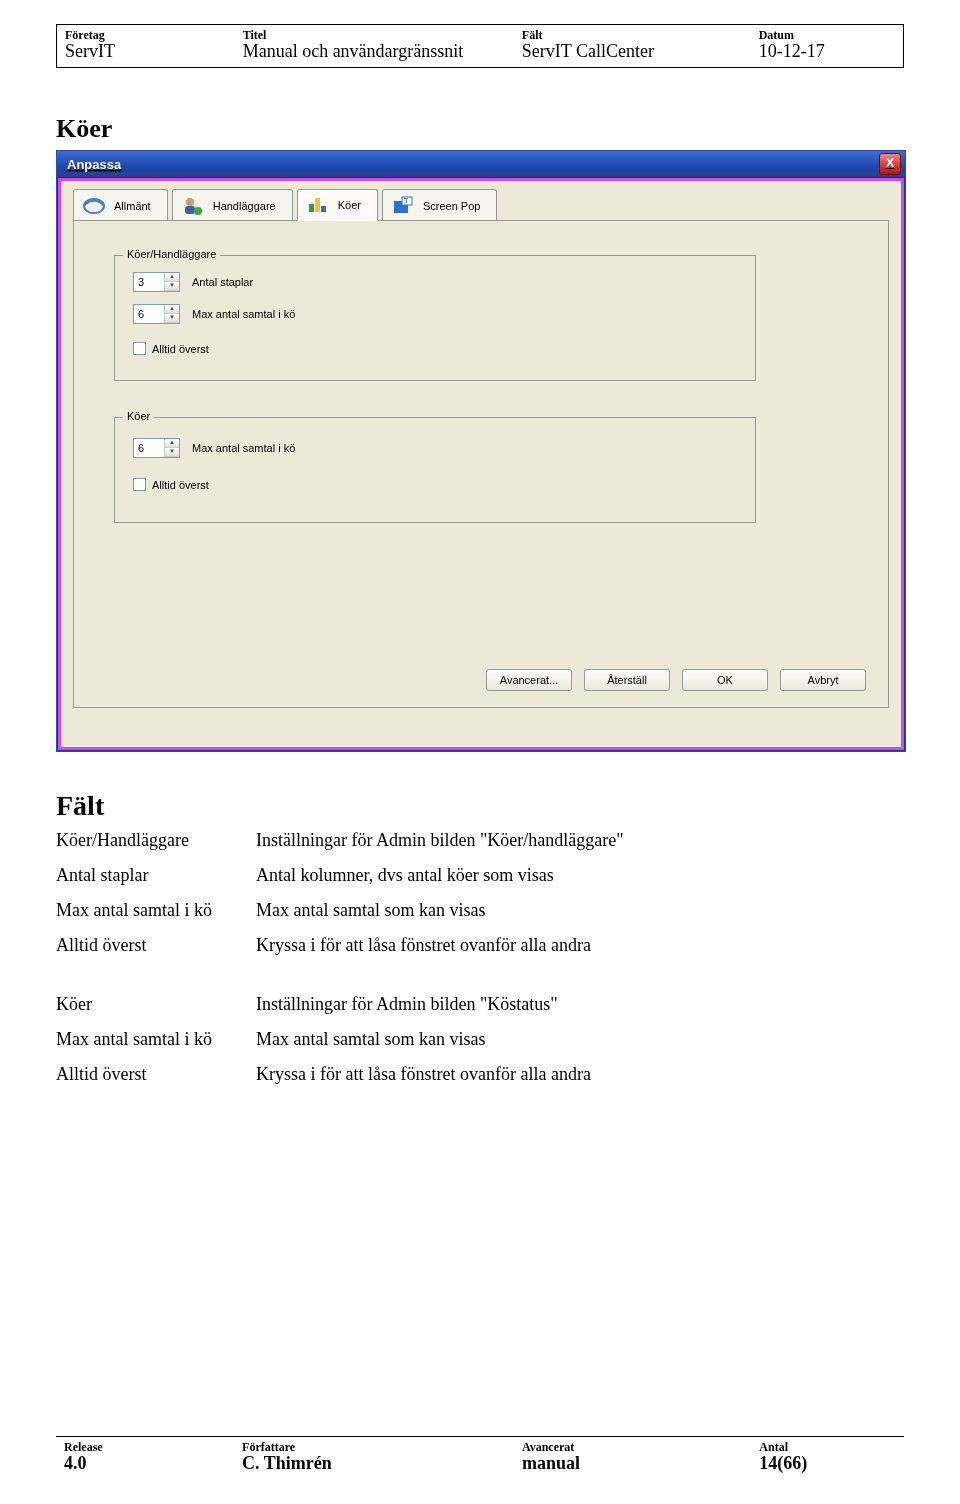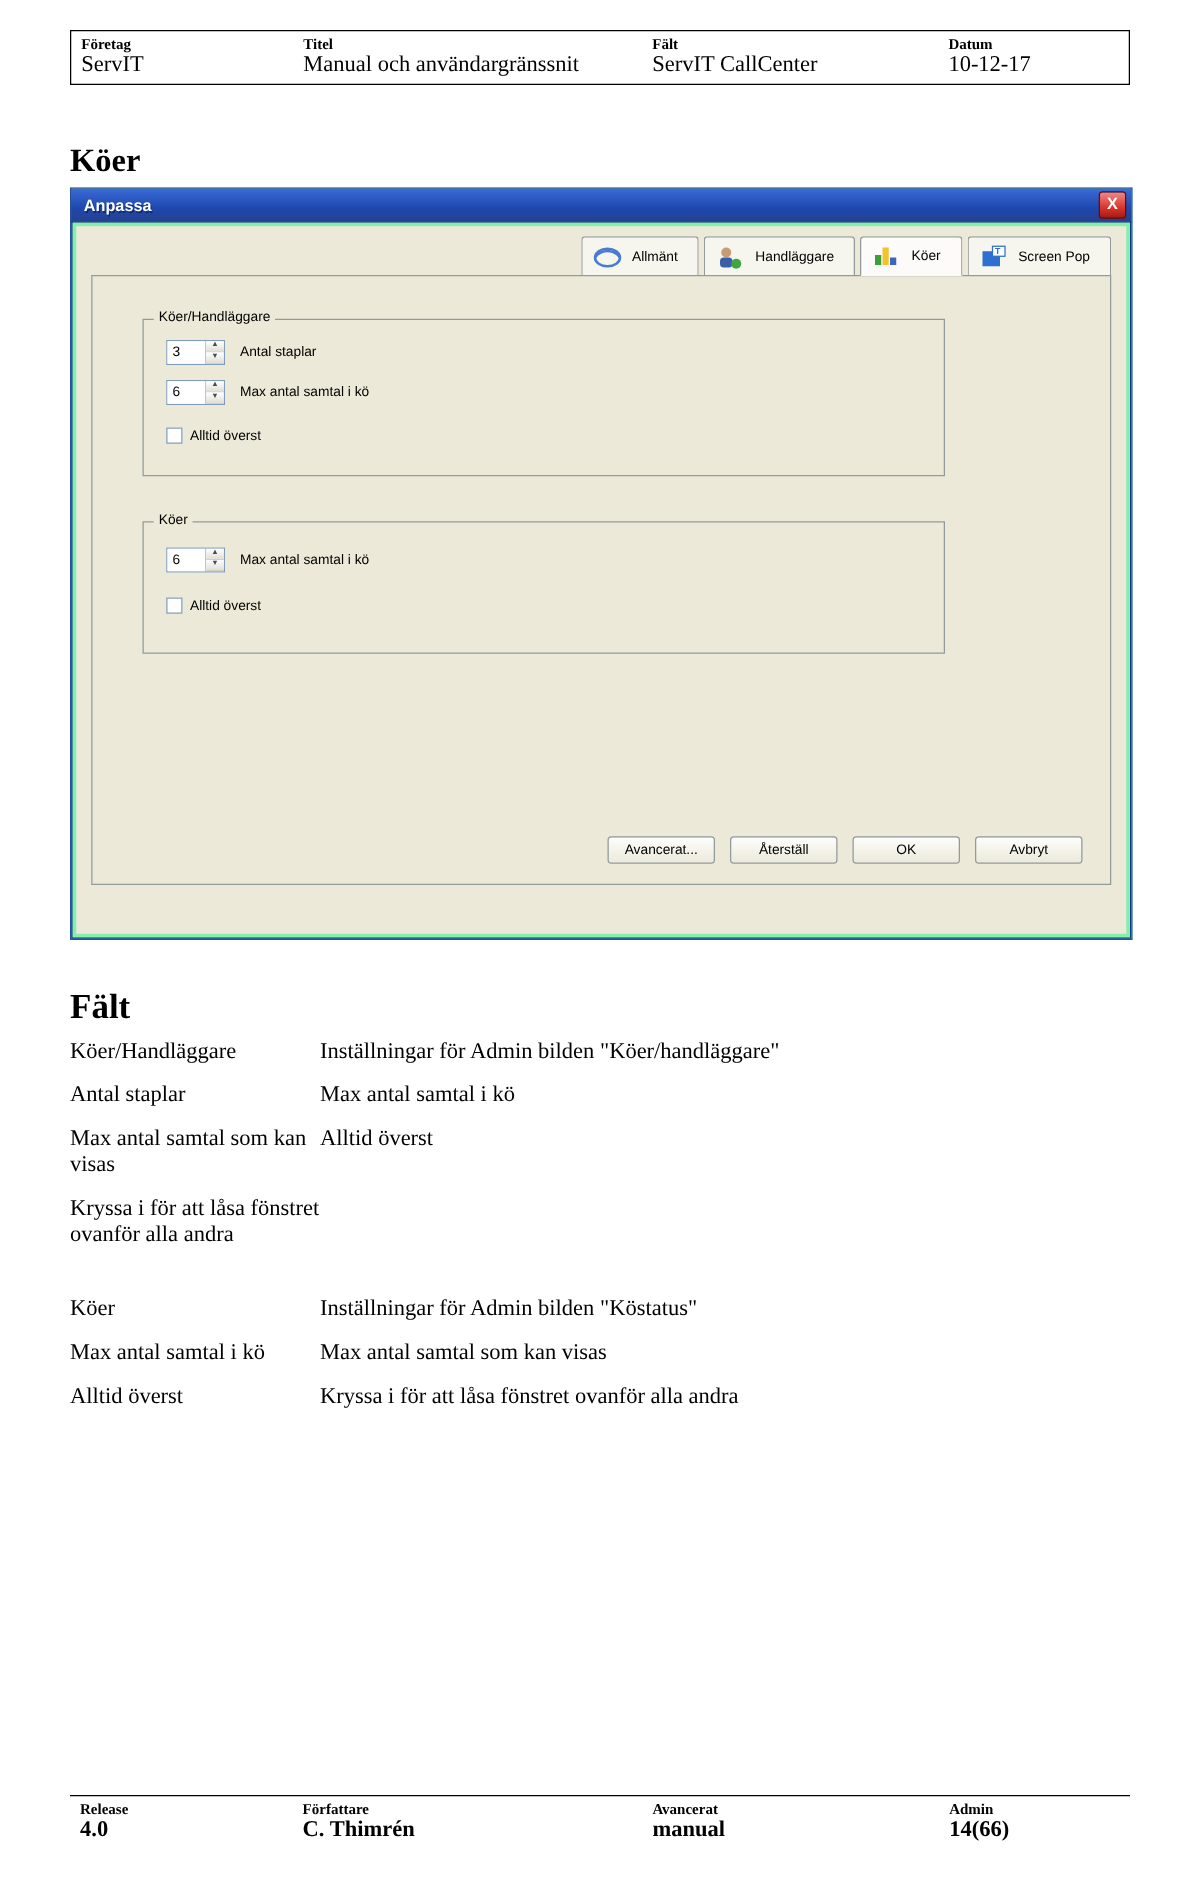--- a/index.html
+++ b/index.html
@@ -34,26 +34,27 @@
     font-size: 26px;
     margin-top: 46px;
     margin-bottom: 6px;
   }
 
   
   .dialog {
     width: 848px;
     height: 600px;
     position: relative;
-    background: #86efac;
+    background: #d946ef;
     border: 1px solid #2a4f9b;
     box-shadow: 0 0 0 1px #0a3a8a inset;
     font-family: Tahoma, Arial, sans-serif;
     font-size: 11px;
     color: #000;
+    text-decoration: underline;
   }
   .titlebar {
     height: 26px;
     background: linear-gradient(#3b6bd6, #1e48ae 60%, #27408f);
     display: flex;
     align-items: center;
     padding: 0 4px;
     color: #fff;
     font-weight: bold;
     font-size: 13px;
@@ -73,21 +74,20 @@
   }
   .dlg-body {
     position: absolute;
     left: 4px; right: 4px; top: 30px; bottom: 4px;
     background: #ece9d8;
   }
   .tabs {
     display: flex;
     gap: 4px;
     padding: 8px 12px 0 12px;
-    justify-content: flex-end;
   }
   .tab {
     display: flex;
     align-items: center;
     gap: 6px;
     padding: 4px 16px 4px 6px;
     border: 1px solid #919b9c;
     border-bottom: none;
     background: #f6f5ee;
     border-radius: 3px 3px 0 0;
@@ -336,20 +336,21 @@
       </div>
     </div>
   </div>
 
   <div class="subhead">Fält</div>
 
   <div class="def-table">
     <div class="term">Köer/Handläggare</div>
     <div class="def">Inställningar för Admin bilden "Köer/handläggare"</div>
     <div class="term">Antal staplar</div>
+    <div class="def">Antal kolumner, dvs antal köer som visas</div>
     <div class="term">Max antal samtal i kö</div>
     <div class="def">Max antal samtal som kan visas</div>
     <div class="term">Alltid överst</div>
     <div class="def">Kryssa i för att låsa fönstret ovanför alla andra</div>
   </div>
 
   <div class="def-table gap">
     <div class="term">Köer</div>
     <div class="def">Inställningar för Admin bilden "Köstatus"</div>
     <div class="term">Max antal samtal i kö</div>
@@ -365,18 +366,18 @@
       </div>
     <div class="fcell">
         <div class="flabel">Författare</div>
         <div class="fval">C. Thimrén</div>
       </div>
     <div class="fcell">
         <div class="flabel">Avancerat</div>
         <div class="fval">manual</div>
       </div>
     <div class="fcell">
-        <div class="flabel">Admin</div>
+        <div class="flabel">Antal</div>
         <div class="fval">14(66)</div>
       </div>
   </div>
 
 </div>
 
 </body></html>

